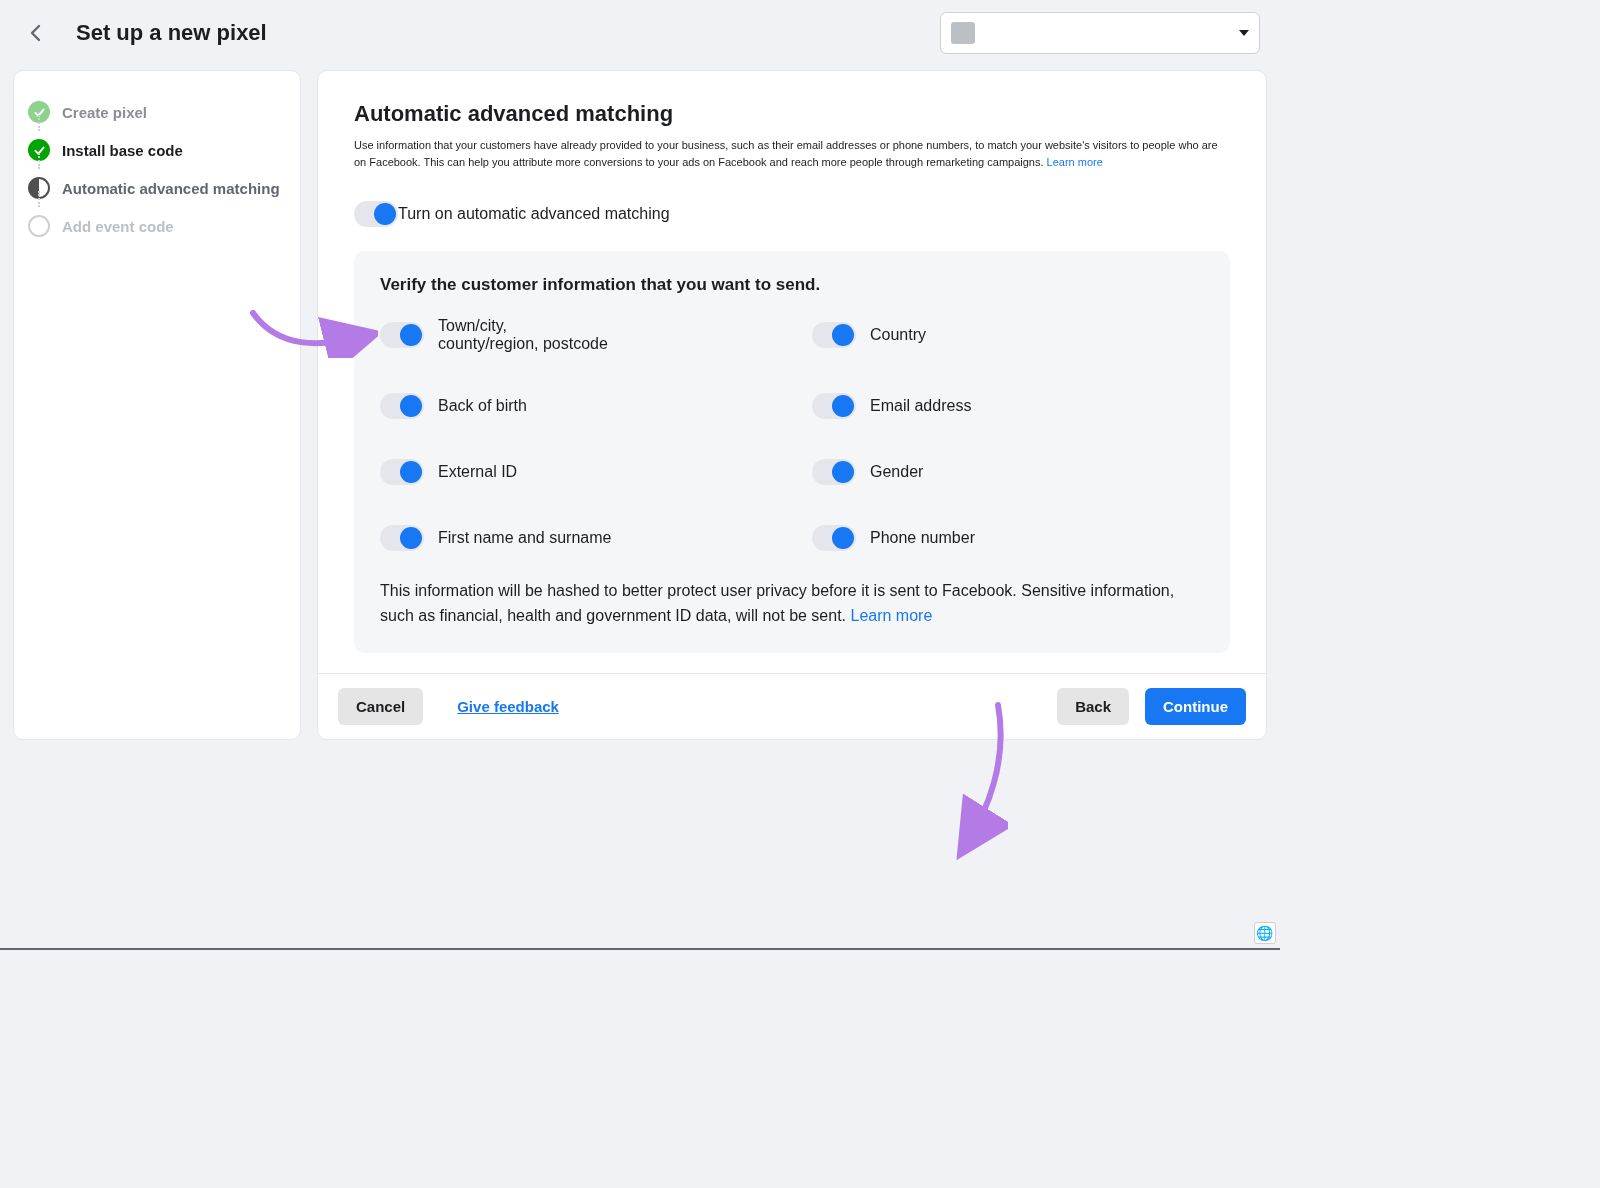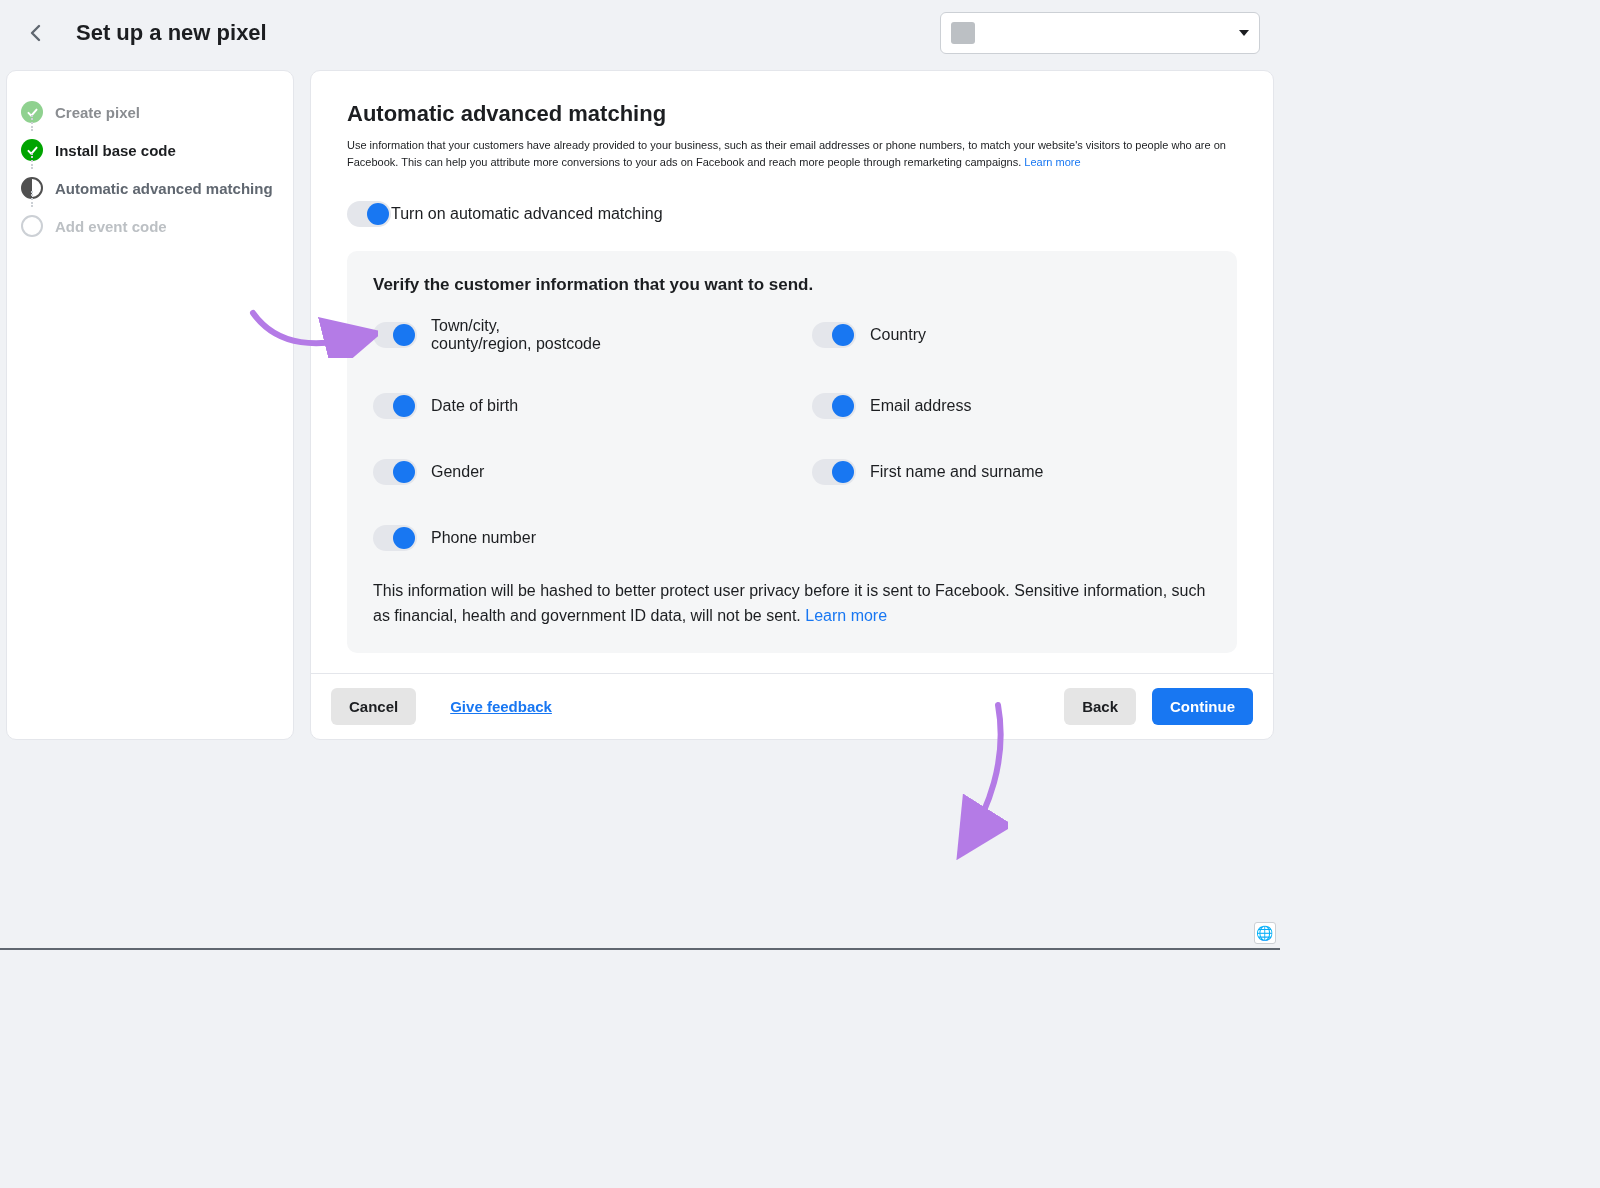--- a/index.html
+++ b/index.html
@@ -47,21 +47,21 @@
 }
 .caret-down {
   width: 0; height: 0;
   border-left: 5px solid transparent;
   border-right: 5px solid transparent;
   border-top: 6px solid #1c1e21;
 }
 .body-row {
   display: flex;
   gap: 16px;
-  padding: 0 6px;
+  padding: 0 13px;
 }
 .sidebar {
   background: #fff;
   border: 1px solid #e4e6eb;
   border-radius: 10px;
   width: 288px;
   padding: 22px 14px;
   height: 670px;
 }
 .step {
@@ -241,27 +241,33 @@
             <div class="verify-item">
               <div class="toggle">
                   <div class="knob"></div>
                 </div>
               <div class="lbl">Country</div>
             </div>
             <div class="verify-item">
               <div class="toggle">
                   <div class="knob"></div>
                 </div>
-              <div class="lbl">Date of birth</div>
+              <div class="lbl">Back of birth</div>
             </div>
             <div class="verify-item">
               <div class="toggle">
                   <div class="knob"></div>
                 </div>
               <div class="lbl">Email address</div>
+            </div>
+            <div class="verify-item">
+              <div class="toggle">
+                  <div class="knob"></div>
+                </div>
+              <div class="lbl">External ID</div>
             </div>
             <div class="verify-item">
               <div class="toggle">
                   <div class="knob"></div>
                 </div>
               <div class="lbl">Gender</div>
             </div>
             <div class="verify-item">
               <div class="toggle">
                   <div class="knob"></div>

